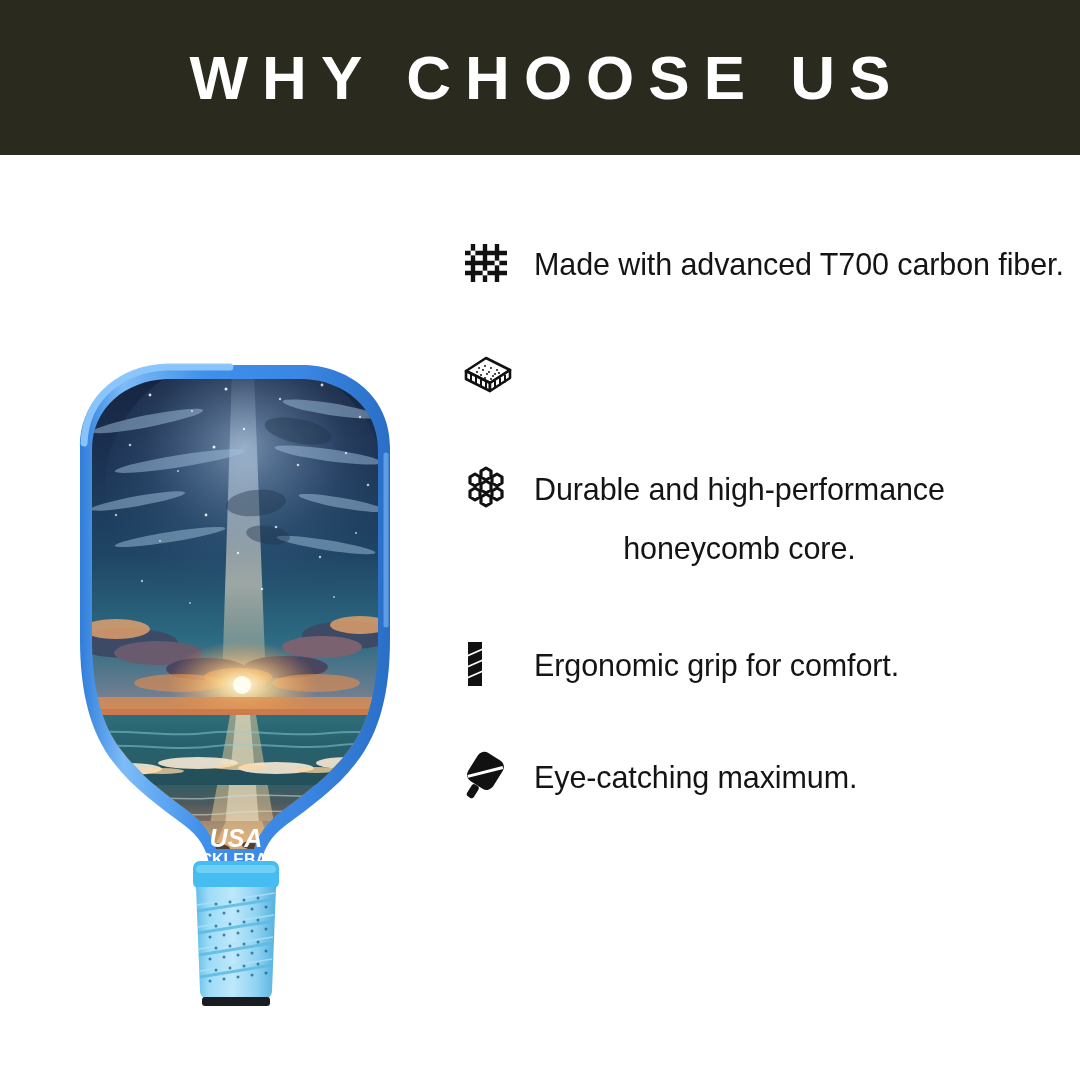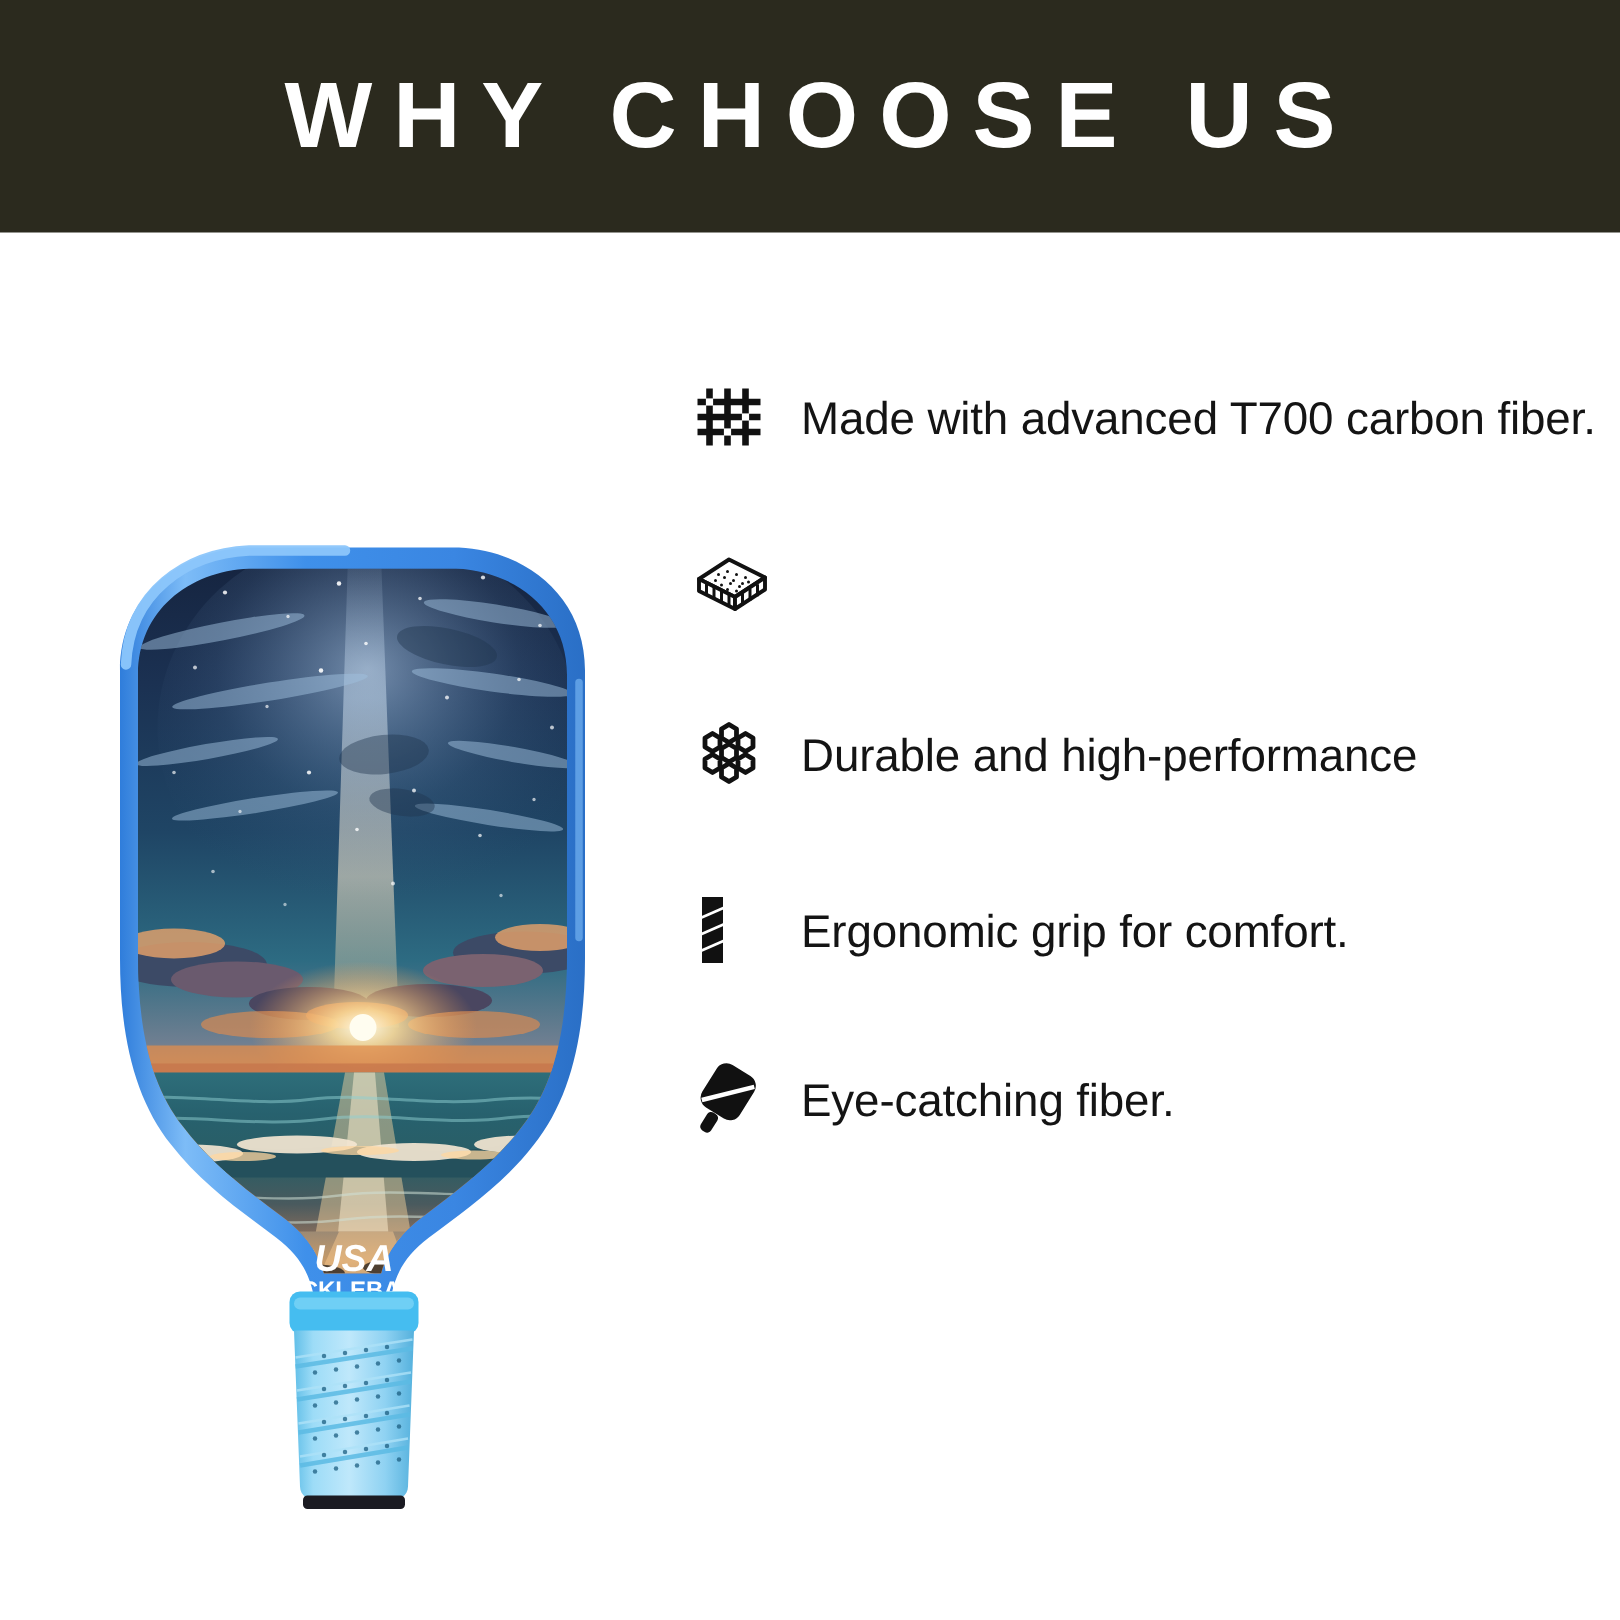--- a/index.html
+++ b/index.html
@@ -30,21 +30,21 @@
   }
 
   
   .paddle-wrap{
     position:absolute;left:30px;top:185px;width:410px;height:830px;
   }
   .paddle-svg{display:block;width:410px;height:830px;}
 
   
   .features{
-    position:absolute;left:462px;top:250px;width:612px;
+    position:absolute;left:462px;top:235px;width:612px;
   }
   .feature-row{
     display:flex;align-items:flex-start;
     min-height:58px;
     margin-bottom:54px;
   }
   .feature-row.two-line{margin-bottom:58px;text-align:center;}
   .feature-icon{
     flex:0 0 72px;
     width:72px;height:52px;
@@ -429,20 +429,21 @@
             <polygon points="24,30 29,33 29,39 24,42 19,39 19,33"></polygon>
             <polygon points="13,10 18,13 18,19 13,22 8,19 8,13"></polygon>
             <polygon points="35,10 40,13 40,19 35,22 30,19 30,13"></polygon>
             <polygon points="13,24 18,27 18,33 13,36 8,33 8,27"></polygon>
             <polygon points="35,24 40,27 40,33 35,36 30,33 30,27"></polygon>
           </g>
         </svg>
       </span>
       <span class="feature-text">
         <span class="ln">Durable and high-performance</span>
+        <span class="ln">honeycomb core.</span>
       </span>
     </div>
 
 
     <div class="feature-row">
       <span class="feature-icon">
         <svg width="26" height="50" viewBox="0 0 26 50">
           <rect x="6" y="3" width="14" height="44" fill="#111"></rect>
           <g stroke="#fff" stroke-width="1.8">
             <line x1="5" y1="17" x2="21" y2="10"></line>
@@ -460,18 +461,18 @@
       <span class="feature-icon">
         <svg width="54" height="52" viewBox="0 0 54 52">
           <g transform="rotate(32 24 20)">
             <rect x="8" y="3" width="32" height="36" rx="9" fill="#111" stroke="#fff" stroke-width="2.6"></rect>
             <line x1="12" y1="35" x2="37" y2="9" stroke="#fff" stroke-width="3"></line>
             <rect x="20" y="38" width="8" height="14" rx="3" fill="#111"></rect>
           </g>
         </svg>
       </span>
       <span class="feature-text">
-        <span class="ln">Eye-catching fiber.</span>
+        <span class="ln">Eye-catching maximum.</span>
       </span>
     </div>
 
   </div>
 </div>
 
 </body></html>

